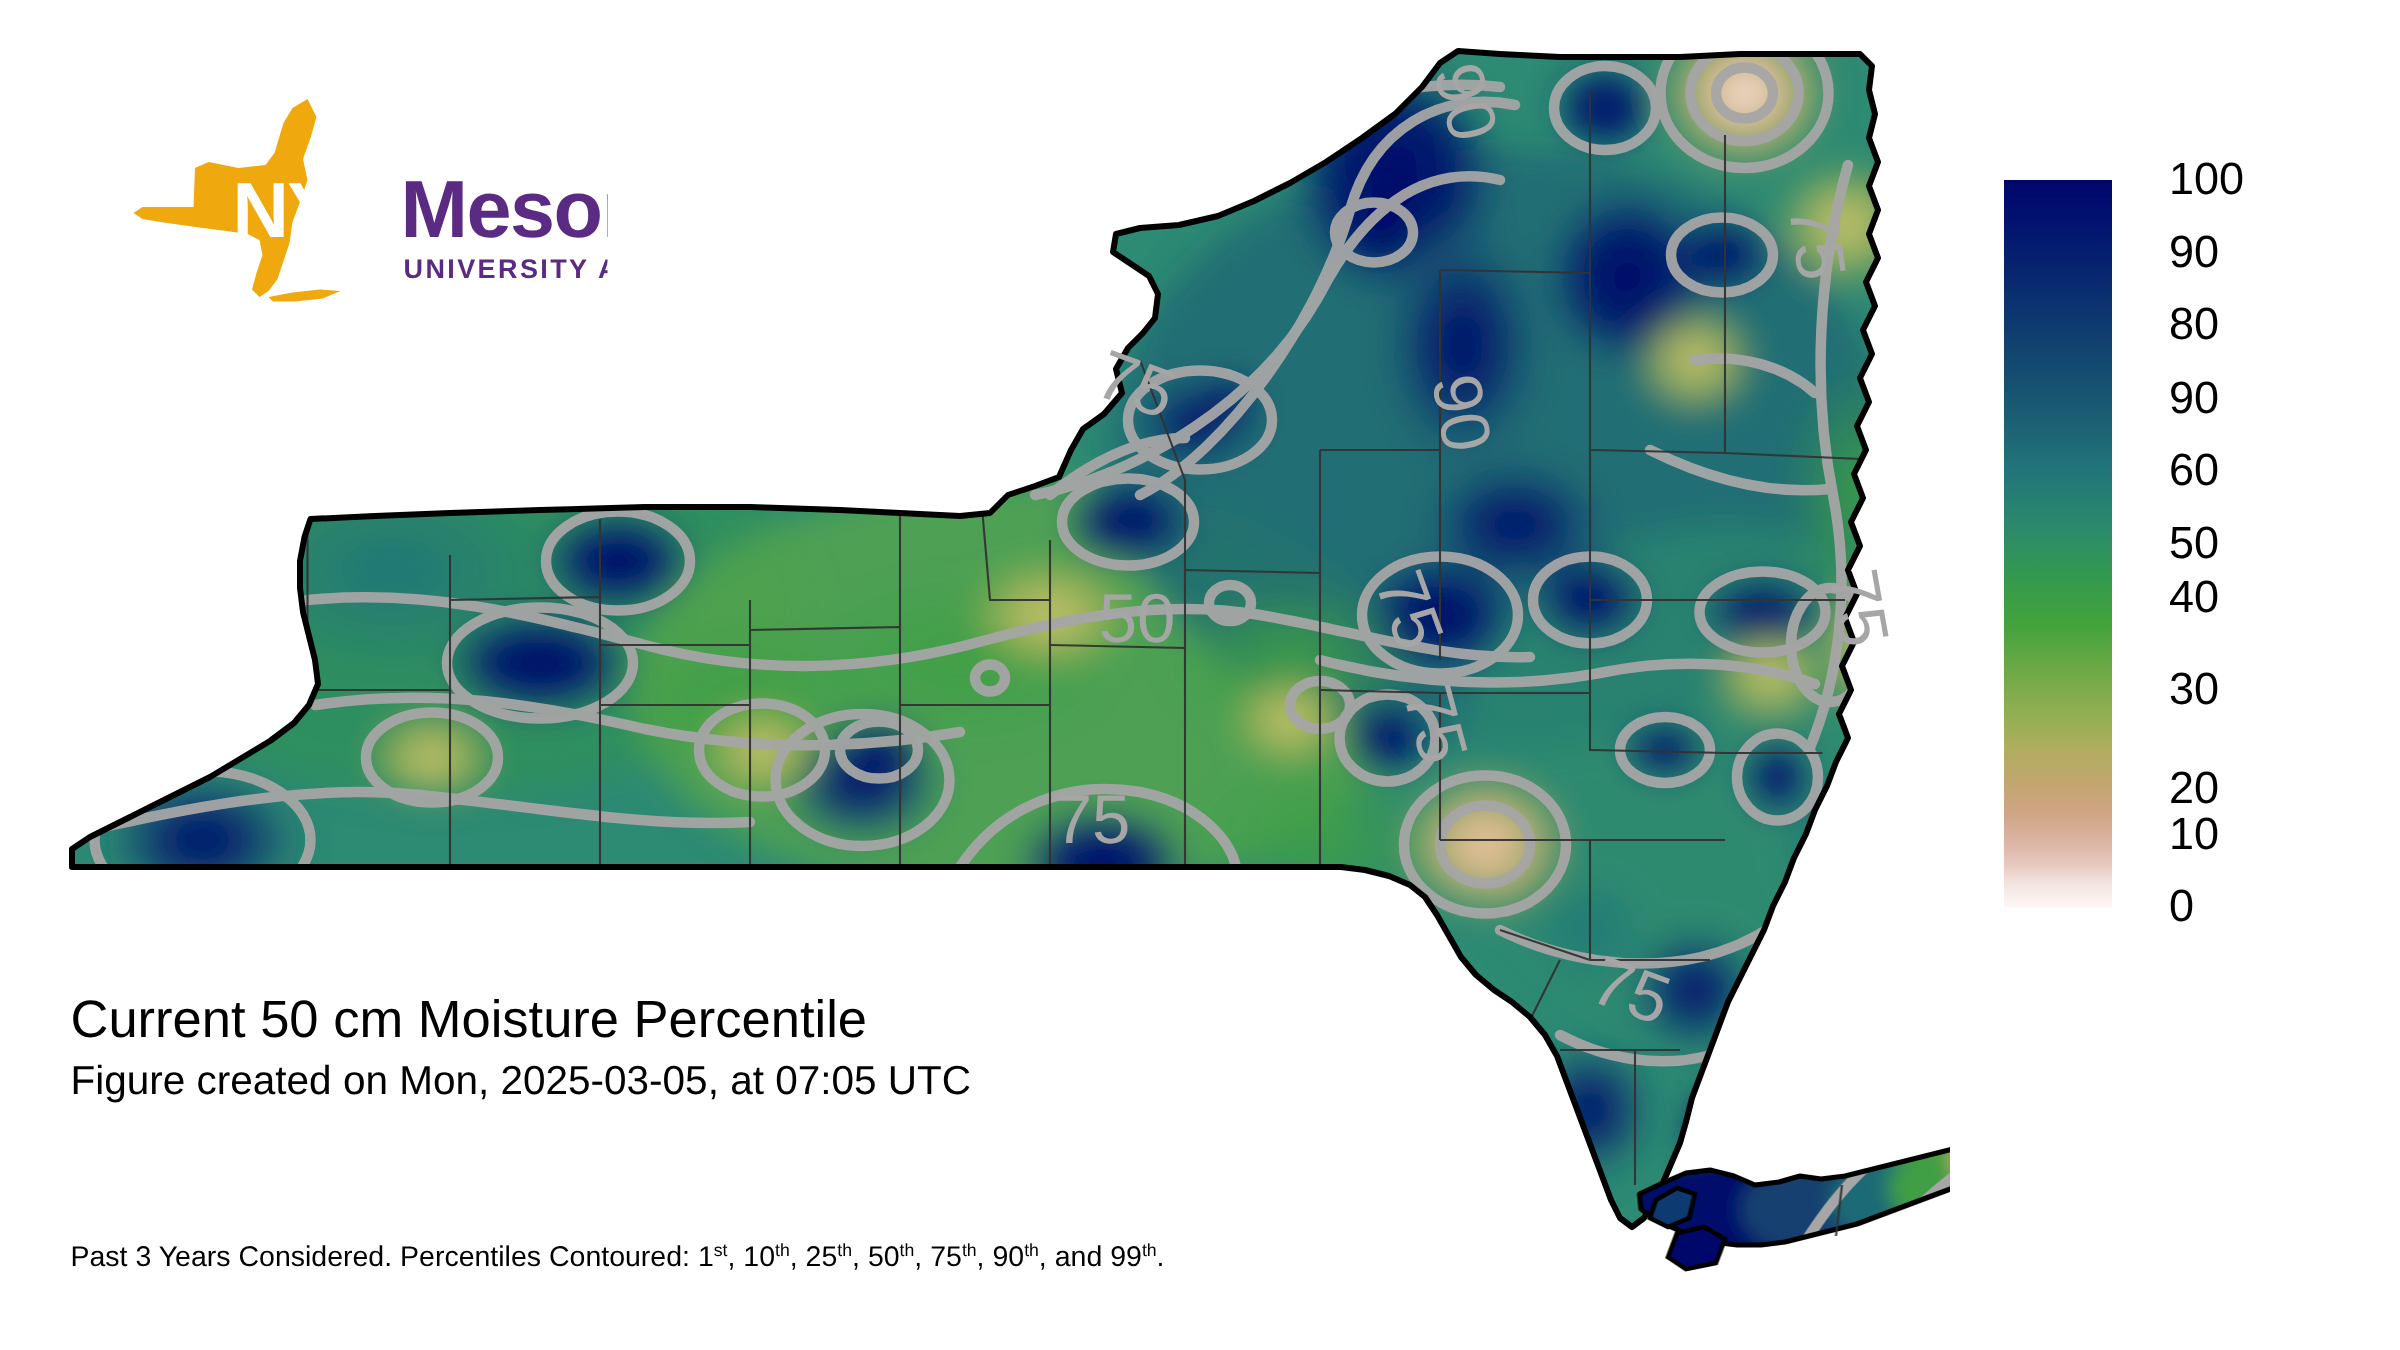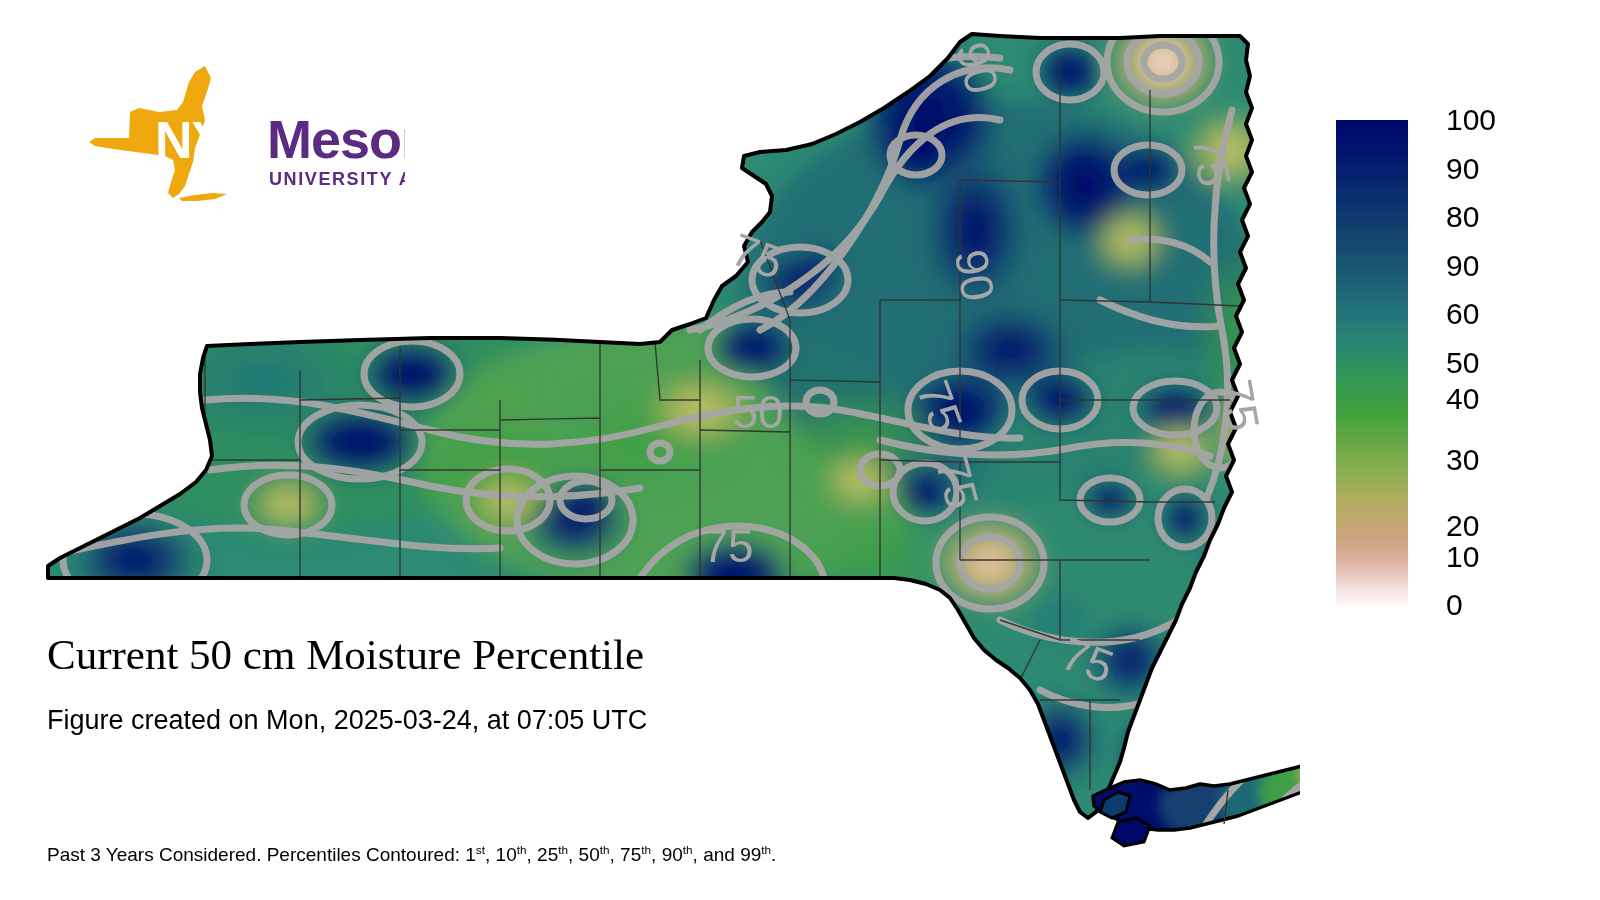--- a/index.html
+++ b/index.html
@@ -46,32 +46,32 @@
   }
   .cbar-ticks{position:absolute;left:1420px;top:120px;width:120px;height:485px;}
   .cbar-ticks .tk{
     position:absolute;left:0;
     font-size:30px;color:#000;line-height:30px;
     white-space:nowrap;text-align:left;margin-left:26px;
   }
 
   
   .title{
-    position:absolute;left:47px;top:630px;
-    font-size:43px;color:#000;letter-spacing:0px;white-space:nowrap;font-family:Liberation Serif, serif;
+    position:absolute;left:47px;top:660px;
+    font-size:35px;color:#000;letter-spacing:0px;white-space:nowrap;
   }
   .subline{
     position:absolute;left:47px;
     font-size:27px;color:#000;white-space:nowrap;
   }
   .sub1{top:705px;}
   .sub2{top:753px;}
   .footnote{
     position:absolute;left:47px;top:827px;
-    font-size:19px;color:#000;white-space:nowrap;margin-top:16px;
+    font-size:19px;color:#000;white-space:nowrap;
   }
   .footnote sup{font-size:0.62em;vertical-align:super;}
 </style>
 </head>
 <body>
 
 <div id="root">
 
   <div class="logo">
     <svg width="350" height="140" viewBox="0 0 350 140" xmlns="http://www.w3.org/2000/svg">
@@ -417,16 +417,16 @@
       <div class="tk" style="top: 179px;">60</div>
       <div class="tk" style="top: 227.5px;">50</div>
       <div class="tk" style="top: 264px;">40</div>
       <div class="tk" style="top: 324.5px; text-align: center;">30</div>
       <div class="tk" style="top: 391px;">20</div>
       <div class="tk" style="top: 421.5px;">10</div>
       <div class="tk" style="top: 470px;">0</div>
     </div>
 
   <div class="title">Current 50 cm Moisture Percentile</div>
-  <div class="subline sub1">Figure created on Mon, 2025-03-24, at 07:05 UTC</div>
+  <div class="subline sub1">Figure created on Mon, 2025-03-05, at 07:05 UTC</div>
   <div class="footnote">Past 3 Years Considered. Percentiles Contoured: <span>1</span><sup>st</sup>, <span>10</span><sup>th</sup>, <span>25</span><sup>th</sup>, <span>50</span><sup>th</sup>, <span>75</span><sup>th</sup>, <span>90</span><sup>th</sup>, and <span>99</span><sup>th</sup>.</div>
 
 </div>
 
 </body></html>

